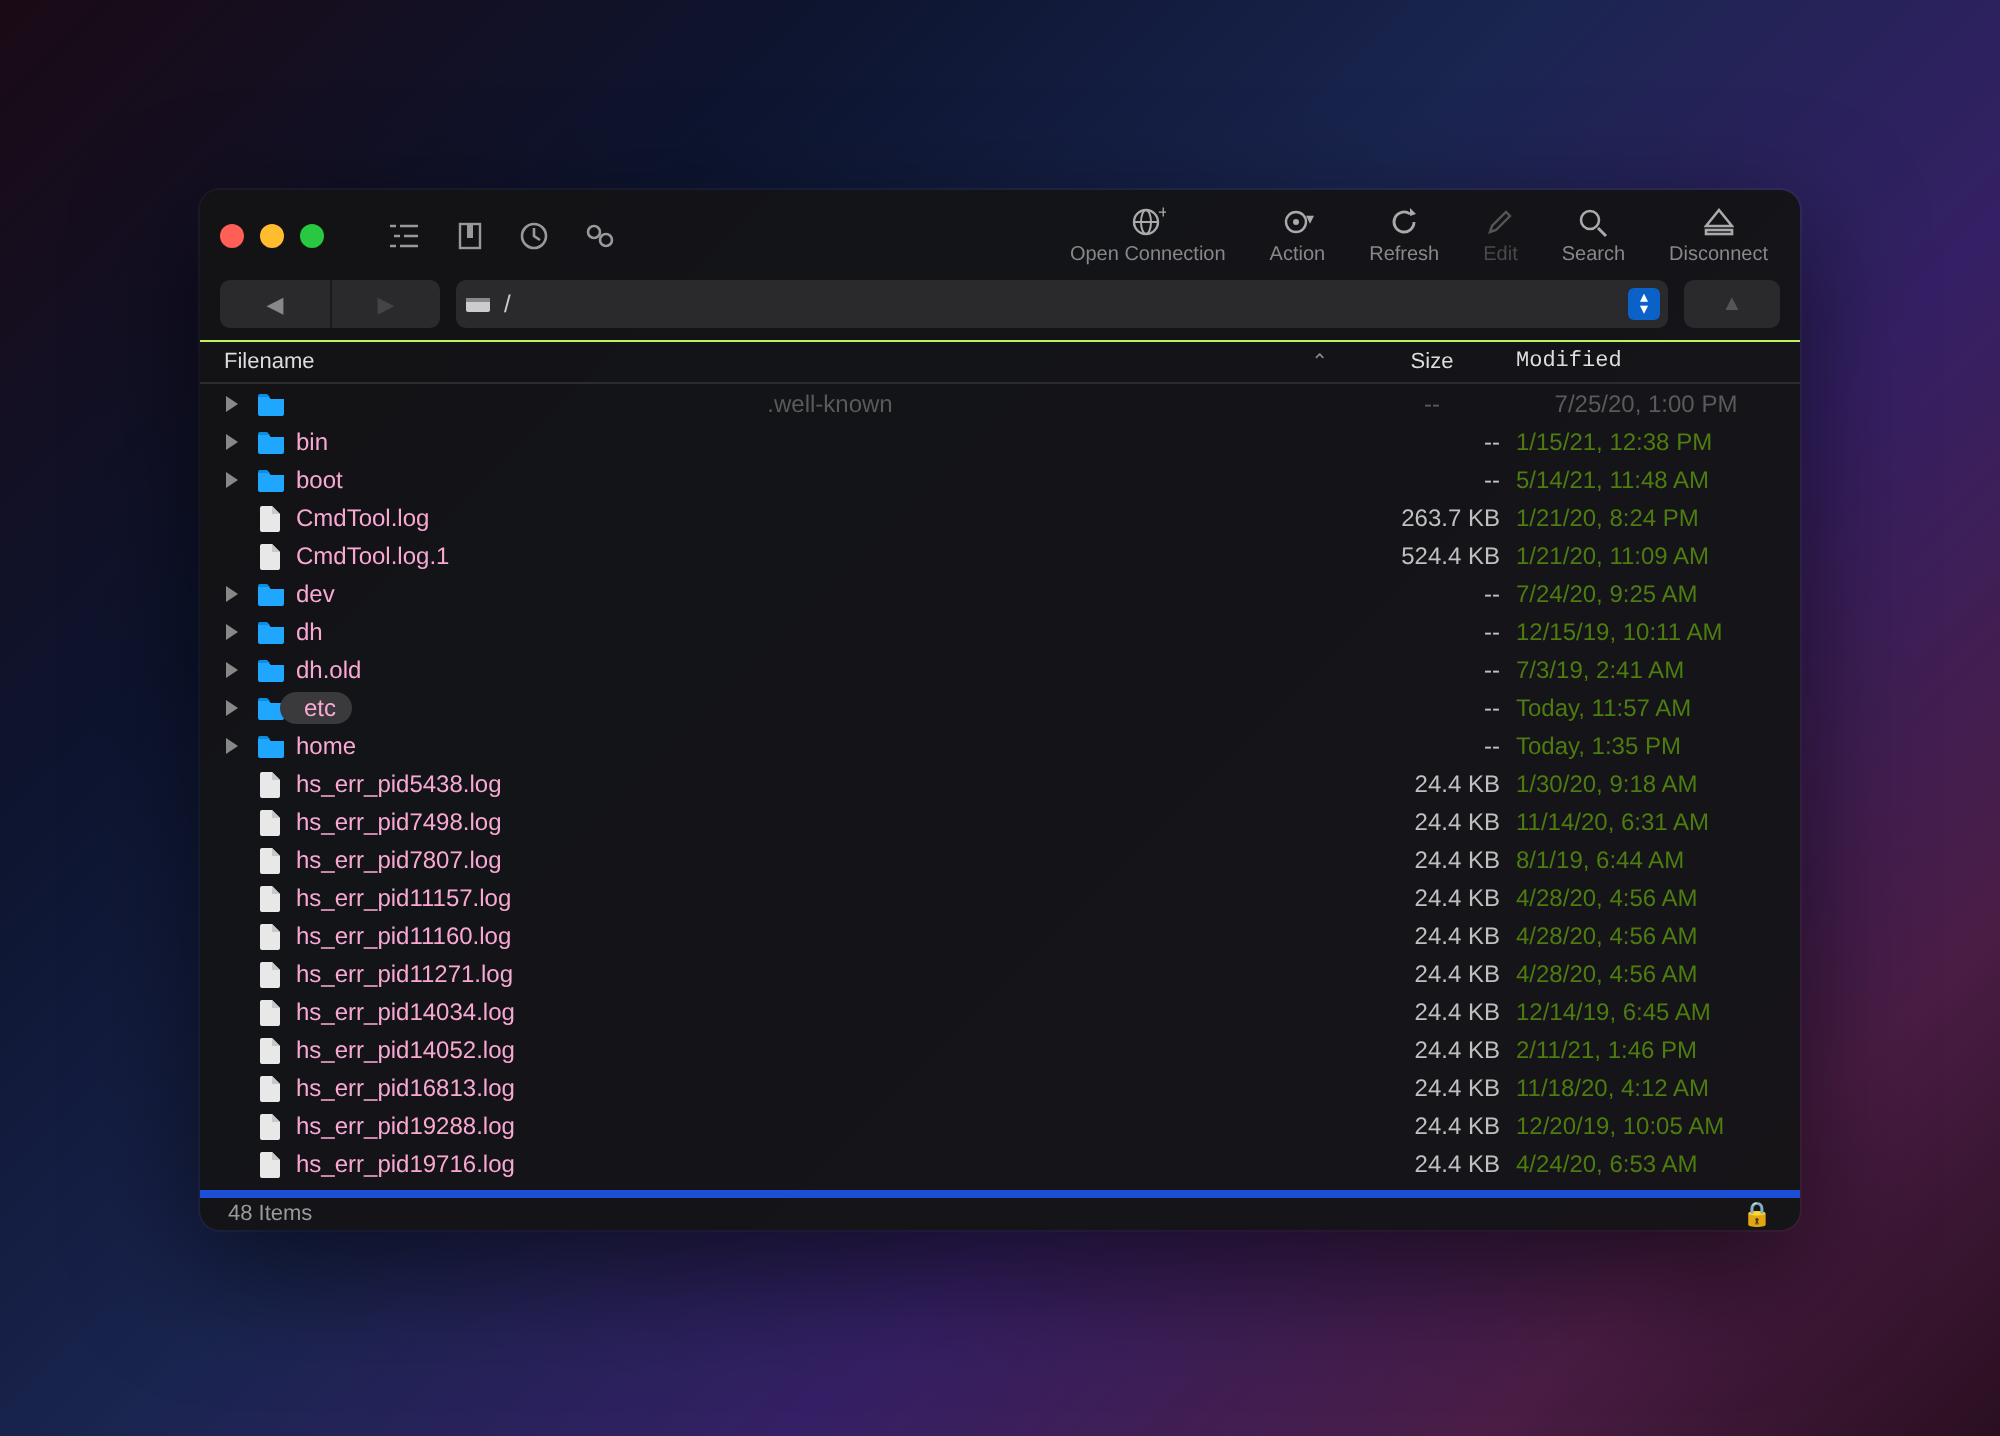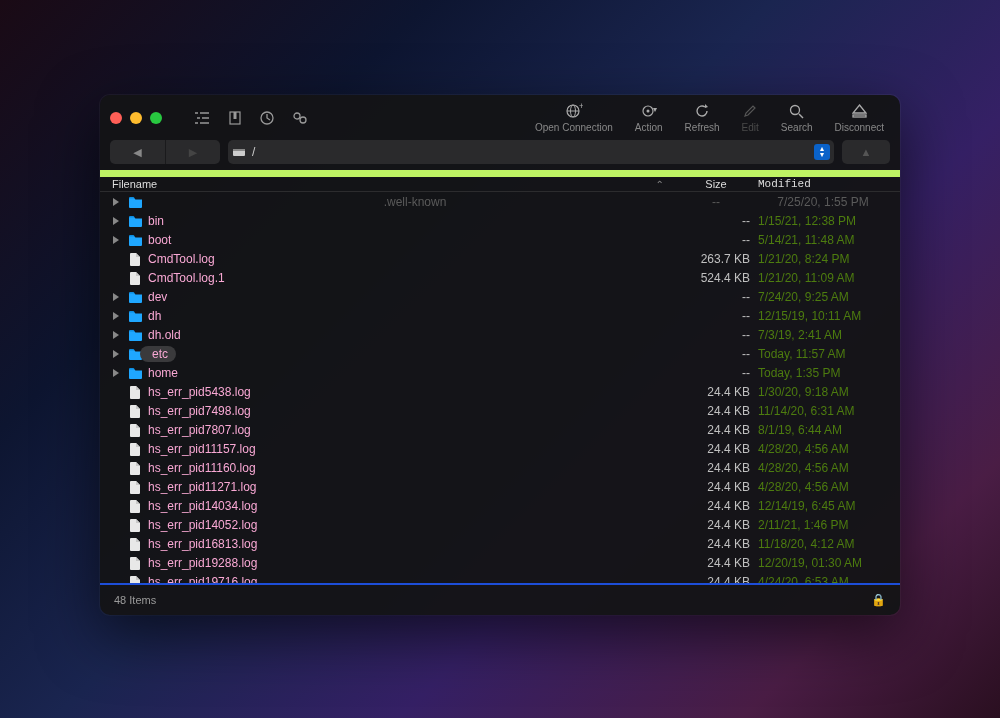--- a/index.html
+++ b/index.html
@@ -47,39 +47,39 @@
 .nav-btn { width:55px; height:24px; display:flex; align-items:center; justify-content:center; color:#888; cursor:pointer; font-size:11px;}
 .nav-btn+.nav-btn { border-left:1px solid #1a1a1c; }
 .nav-btn.disabled { color:#444; }
 .path-bar { flex:1; height:24px; background:#2a2a2c; border-radius:5px; display:flex; align-items:center; padding:0 4px; gap:6px; position:relative;}
 .path-bar .vol-ic { color:#aaa; font-size:13px; }
 .path-bar .path-txt { color:#ccc; font-size:12px; }
 .path-stepper { position:absolute; right:4px; width:16px; height:16px; background:#0a62c9; border-radius:3px; display:flex; flex-direction:column; align-items:center; justify-content:center; font-size:8px; color:#fff; line-height:6px;}
 .extra-btn { width:48px; height:24px; background:#2a2a2c; border-radius:5px; display:flex; align-items:center; justify-content:center; color:#555; font-size:11px; }
 .headers {
   height: 22px; display:flex; align-items:center; padding: 0 12px;
-  border-top: 7px solid #bef264; border-bottom: 1px solid #2c2c2e;
+  border-top: 1px solid #bef264; border-bottom: 1px solid #2c2c2e;
   font-size: 11px; color: #ddd; font-weight: 500;
 }
 .col-name { flex:1; display:flex; align-items:center; gap:4px; }
 .sort-ind { color:#888; font-size:10px; margin-left:auto; margin-right:18px;}
 .col-size { width:76px; text-align:center; padding-right: 8px;}
 .col-mod { width:130px;font-family:Liberation Mono, monospace; }
 .rows { flex:1; overflow:hidden; }
 .row { height:19px; display:flex; align-items:center; padding: 0 12px; font-size:12px; }
 .row .disc { width:14px; color:#888; font-size:10px; text-align:center;}
 .row .ic { width:18px; display:flex; align-items:center; justify-content:center; }
 .row .folder-ic svg { width:15px; height:12px; }
 .row .file-ic svg { width:12px; height:14px; }
 .row .nm { flex:1; color:#f9a8d4; white-space:nowrap; overflow:hidden; text-overflow:ellipsis; padding-left:4px;}
 .row .sz { width:76px; text-align:right; color:#c0c0c0; padding-right:8px; font-size:12px;}
 .row .md { width:130px; color:#4d7c0f; font-size:12px;}
 .row.dim .nm, .row.dim .sz, .row.dim .md { color:#5a5a5a;text-align:center; }
 .row.sel .nm-wrap { background:#3a3a3c; border-radius:9px; padding:1px 8px; margin-left:-4px;}
-.statusbar { height:32px; border-top:2px solid #1d4ed8; display:flex; align-items:center; padding:0 14px; font-size:11px; color:#9a9a9a;}
+.statusbar { height:20px; border-top:4px solid #1d4ed8; display:flex; align-items:center; padding:0 14px; font-size:11px; color:#9a9a9a;}
 .statusbar .lock { margin-left:auto; color:#555; font-size:12px;}
 svg { display:block; }
 </style>
 </head>
 <body>
 
 <div class="window">
 
   <div class="titlebar">
     <div class="traffic">
@@ -220,21 +220,21 @@
           </svg>
         </span>
         <span class="ic folder-ic">
           <svg viewBox="0 0 15 12">
             <path d="M1 2h5l1.5 1.5H14V11a1 1 0 0 1-1 1H2a1 1 0 0 1-1-1z" fill="#1fa7ff"></path>
             <path d="M1 2a1 1 0 0 1 1-1h3.5L7 2.5H1z" fill="#0d8de0"></path>
           </svg>
         </span>
         <span class="nm">.well-known</span>
         <span class="sz">--</span>
-        <span class="md">7/25/20, 1:55 PM</span>
+        <span class="md">7/25/20, 1:00 PM</span>
       </div>
       <div class="row">
         <span class="disc" style="transform: none;">
           <svg width="8" height="8" viewBox="0 0 8 8">
             <polygon points="1,0 7,4 1,8" fill="#888"></polygon>
           </svg>
         </span>
         <span class="ic folder-ic">
           <svg viewBox="0 0 15 12">
             <path d="M1 2h5l1.5 1.5H14V11a1 1 0 0 1-1 1H2a1 1 0 0 1-1-1z" fill="#1fa7ff"></path>
@@ -476,21 +476,21 @@
       <div class="row">
         <span class="disc"></span>
         <span class="ic file-ic">
           <svg viewBox="0 0 12 14">
             <path d="M1 1h6l4 4v8a1 1 0 0 1-1 1H2a1 1 0 0 1-1-1V2a1 1 0 0 1 1-1z" fill="#e8e8e8"></path>
             <path d="M7 1v4h4z" fill="#c8c8c8"></path>
           </svg>
         </span>
         <span class="nm">hs_err_pid19288.log</span>
         <span class="sz">24.4 KB</span>
-        <span class="md">12/20/19, 01:30 AM</span>
+        <span class="md">12/20/19, 10:05 AM</span>
       </div>
       <div class="row">
         <span class="disc"></span>
         <span class="ic file-ic">
           <svg viewBox="0 0 12 14">
             <path d="M1 1h6l4 4v8a1 1 0 0 1-1 1H2a1 1 0 0 1-1-1V2a1 1 0 0 1 1-1z" fill="#e8e8e8"></path>
             <path d="M7 1v4h4z" fill="#c8c8c8"></path>
           </svg>
         </span>
         <span class="nm">hs_err_pid19716.log</span>

